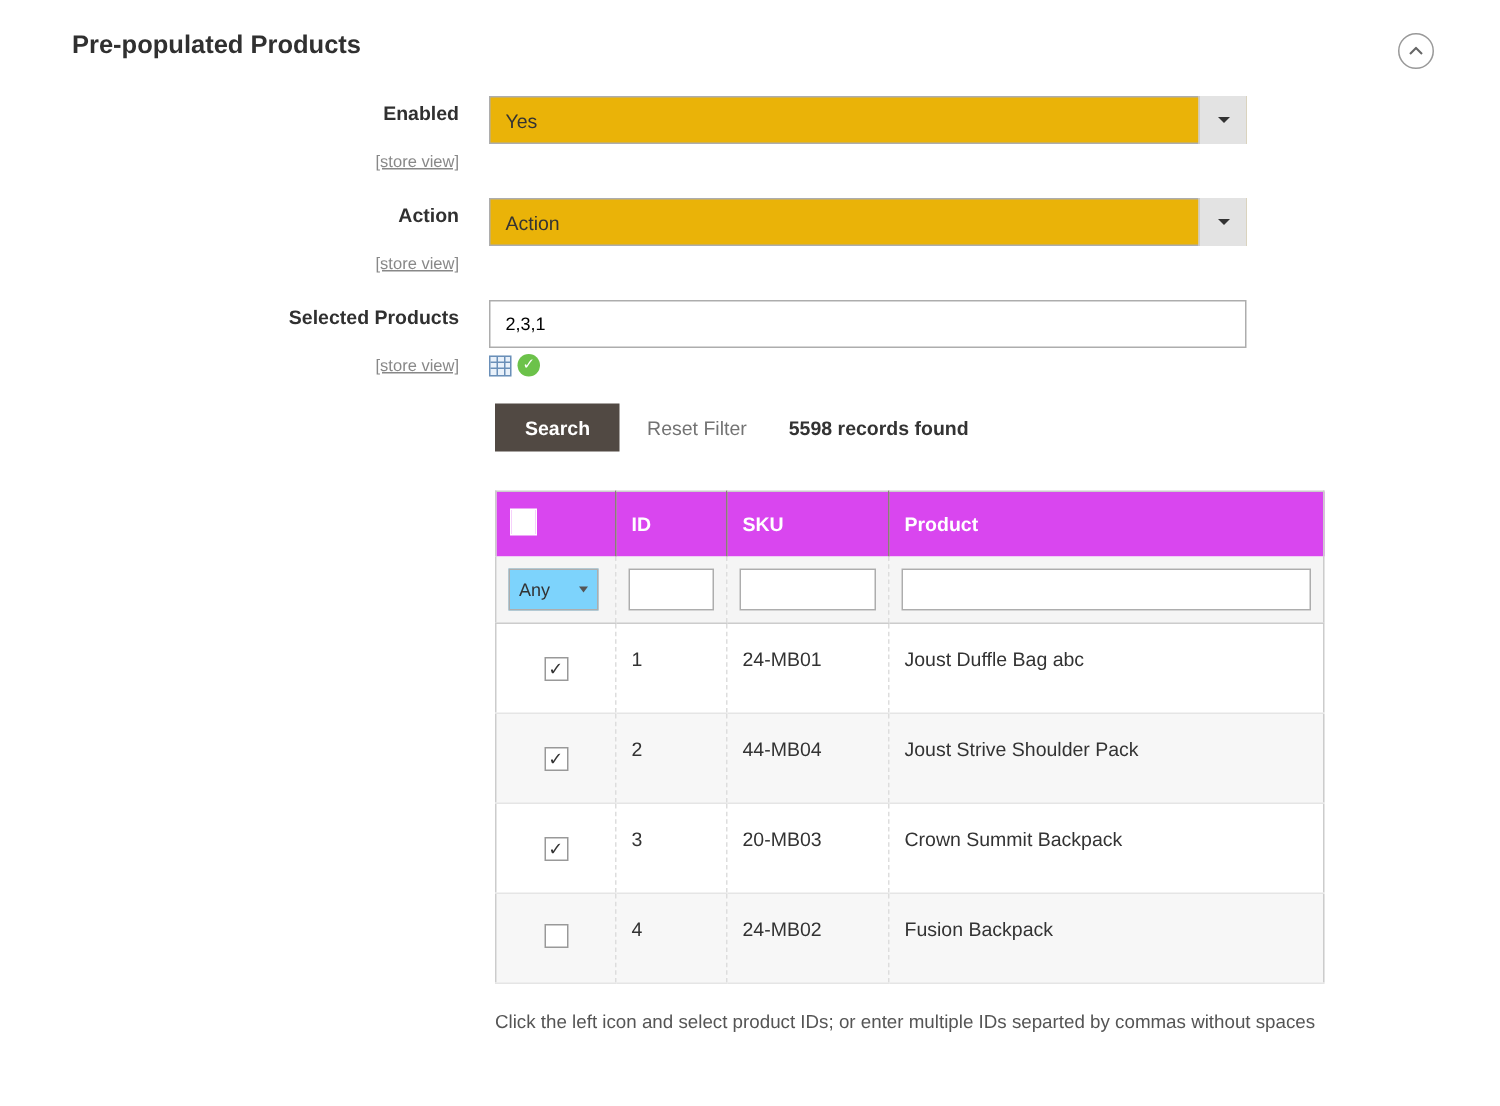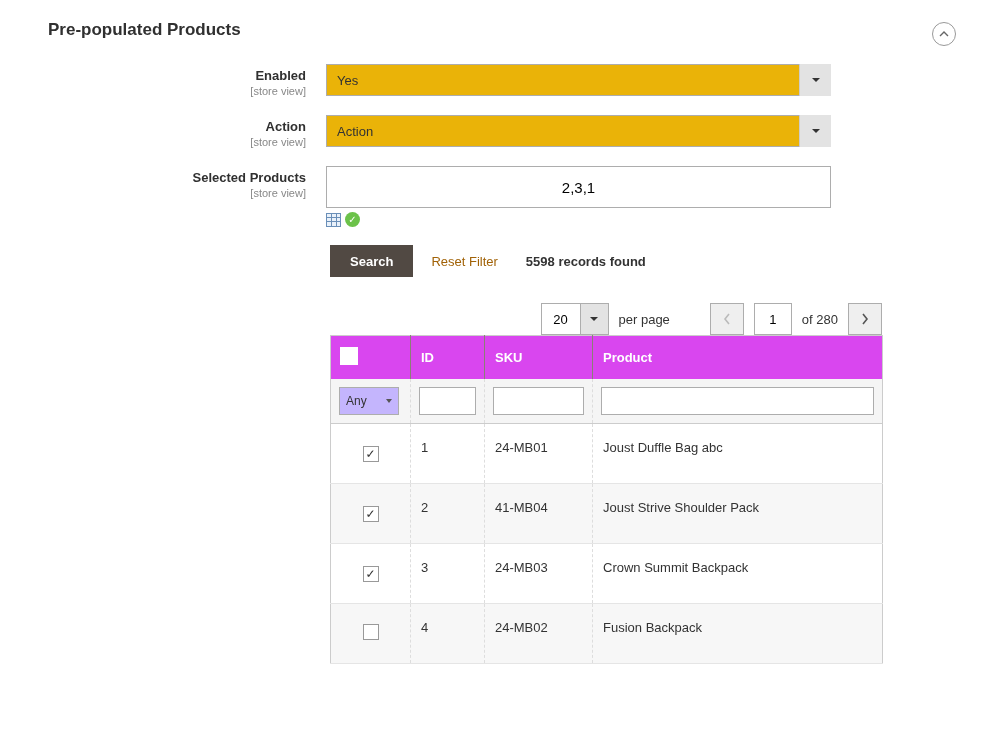--- a/index.html
+++ b/index.html
@@ -53,21 +53,22 @@
   .label-main {
     font-size: 13px;
     font-weight: 600;
     color: #303030;
     margin-top: 29px;
   }
   .label-scope {
     font-size: 11px;
     color: #888;
     display: block;
-    margin-top: 2px;
+    margin-top: 19px;
+    text-decoration: underline;
   }
   .field-col {
     flex: 0 0 505px;
   }
   .select-wrap {
     position: relative;
     width: 505px;
   }
   .select {
     height: 32px;
@@ -89,26 +90,25 @@
     align-items: center;
     justify-content: center;
   }
   .select-arrow::after {
     content: "";
     border-left: 4px solid transparent;
     border-right: 4px solid transparent;
     border-top: 4px solid #333;
   }
   .text-input {
-    height: 42px;
+    height: 32px;
     width: 505px;
     border: 1px solid #adadad;
     padding: 0 10px;
-    font-size: 15px;
-    text-align: center;
+    font-size: 12px;
   }
   .icon-row {
     margin-top: 4px;
     display: flex;
     gap: 4px;
     align-items: center;
   }
   .grid-icon {
     width: 15px; height: 14px;
     border: 1px solid #6a8fb8;
@@ -140,21 +140,21 @@
   .btn-primary {
     background: #514943;
     color: #fff;
     border: none;
     height: 32px;
     padding: 0 20px;
     font-size: 13px;
     font-weight: 600;
   }
   .link {
-    color: #a16207;
+    color: #737373;
     font-size: 13px;
     cursor: pointer;
   }
   .records-found {
     color: #333;
     font-size: 13px;
     margin-left: 10px;
     font-weight: bold;
   }
   .pager {
@@ -236,21 +236,21 @@
   tr.filter-row td {
     background: #f5f5f5;
     padding: 8px;
     border-bottom: 1px solid #ccc;
     border-right: 1px dashed #ddd;
   }
   tr.filter-row td:last-child { border-right: none; }
   .filter-select {
     height: 28px; width: 60px;
     border: 1px solid #adadad;
-    background: #c4b5fd;
+    background: #7dd3fc;
     display: flex; align-items: center;
     position: relative;
     font-size: 12px;
     padding-left: 6px;
   }
   .filter-select::after {
     content:"";
     position: absolute; right: 6px; top: 50%;
     transform: translateY(-50%);
     border-left: 3px solid transparent;
@@ -365,41 +365,20 @@
       </div>
     </div>
   </div>
 
   <div class="toolbar">
     <button class="btn-primary">Search</button>
     <span class="link">Reset Filter</span>
     <span class="records-found">5598 records found</span>
   </div>
 
-  <div class="pager">
-    <div class="page-size-wrap">
-      <div class="page-size">
-        <input class="page-size-input" value="20" style="">
-        <div class="page-size-btn"></div>
-      </div>
-      <span class="per-page-label">per page</span>
-    </div>
-    <div class="nav-btn disabled">
-      <svg viewBox="0 0 8 12">
-          <path d="M6 1 L2 6 L6 11" stroke="#bbb" stroke-width="1.6" fill="none"></path>
-        </svg>
-    </div>
-    <input class="page-input" value="1" style="">
-    <span class="of-pages">of 280</span>
-    <div class="nav-btn">
-      <svg viewBox="0 0 8 12">
-          <path d="M2 1 L6 6 L2 11" stroke="#555" stroke-width="1.6" fill="none"></path>
-        </svg>
-    </div>
-  </div>
 
   <div class="grid-wrap">
     <table class="grid">
       <thead>
         <tr>
           <th class="col-chk">
             <span class="chkbox hdr"></span>
           </th>
           <th class="col-id">ID</th>
           <th class="col-sku">SKU</th>
@@ -420,32 +399,33 @@
 
         <tr class="data-row">
           <td class="chk-cell"><span class="chkbox checked"></span></td>
           <td>1</td>
           <td>24-MB01</td>
           <td>Joust Duffle Bag abc</td>
         </tr>
         <tr class="data-row alt">
           <td class="chk-cell"><span class="chkbox checked"></span></td>
           <td>2</td>
-          <td>41-MB04</td>
+          <td>44-MB04</td>
           <td>Joust Strive Shoulder Pack</td>
         </tr>
         <tr class="data-row">
           <td class="chk-cell"><span class="chkbox checked"></span></td>
           <td>3</td>
-          <td>24-MB03</td>
+          <td>20-MB03</td>
           <td>Crown Summit Backpack</td>
         </tr>
         <tr class="data-row alt">
           <td class="chk-cell"><span class="chkbox"></span></td>
           <td>4</td>
           <td>24-MB02</td>
           <td>Fusion Backpack</td>
         </tr>
       </tbody>
     </table>
   </div>
 
+  <div class="help-text">Click the left icon and select product IDs; or enter multiple IDs separted by commas without spaces</div>
 </div>
 
 </body></html>

